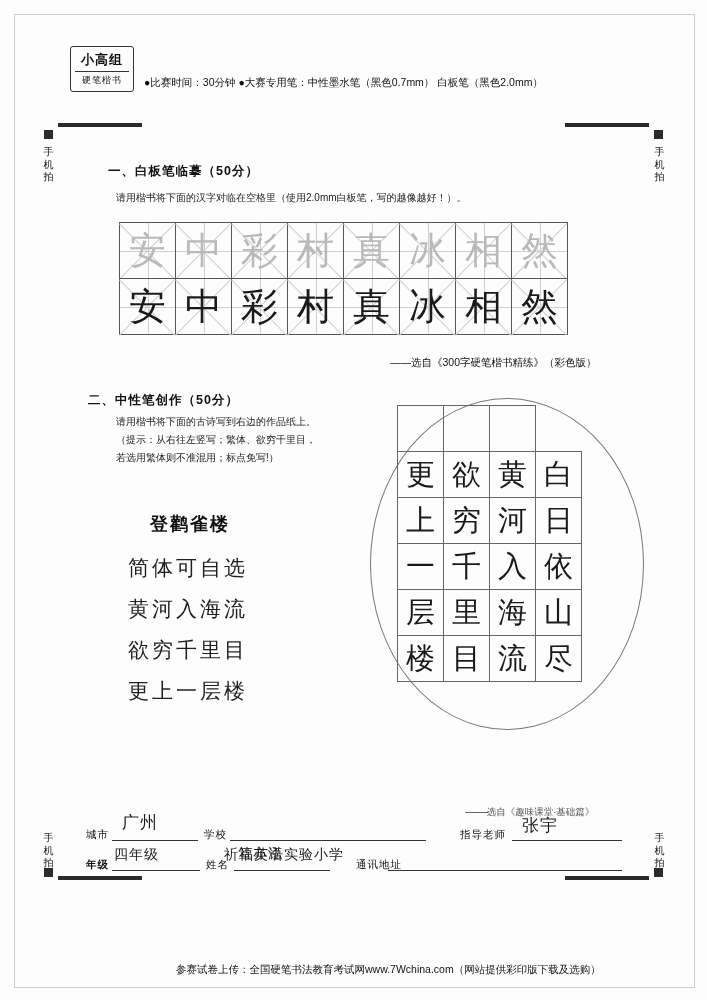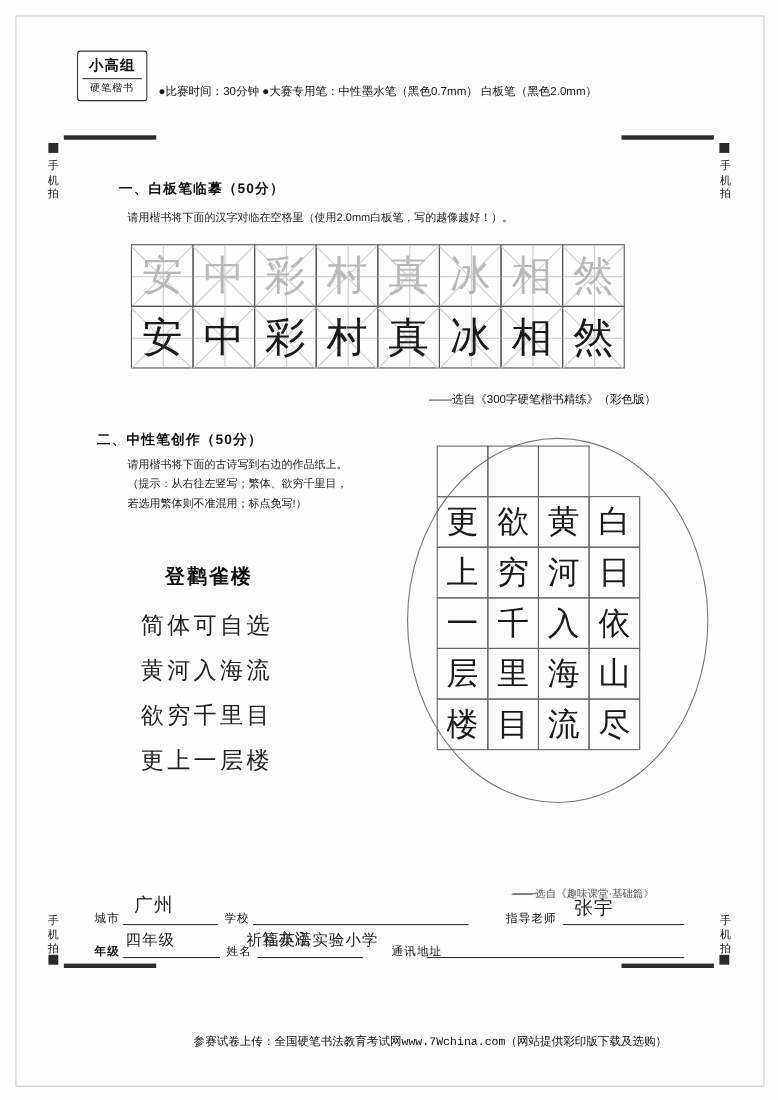--- a/index.html
+++ b/index.html
@@ -120,22 +120,22 @@
     position:absolute;font-size:17px;
     font-family:"DejaVu Serif","Liberation Serif",serif;
     color:#1b1b1b;letter-spacing:1px;
   }
   .fld-val.small{font-size:14px;}
   .org{
     position:absolute;left:78px;top:896px;width:560px;
     font-size:10.5px;letter-spacing:0px;white-space:nowrap;
   }
   .bottom-note{
-    position:absolute;left:176px;top:940px;width:450px;
-    font-size:10.5px;letter-spacing:0px;white-space:nowrap;font-family:Liberation Mono, monospace;
+    position:absolute;left:176px;top:963px;width:450px;
+    font-size:10.5px;letter-spacing:0px;white-space:nowrap;
   }
   .hr-light{position:absolute;height:1px;background:#bbb;}
 </style>
 </head>
 <body>
 
 <div class="page">
   <div class="frame"></div>
 
   <div class="header">

